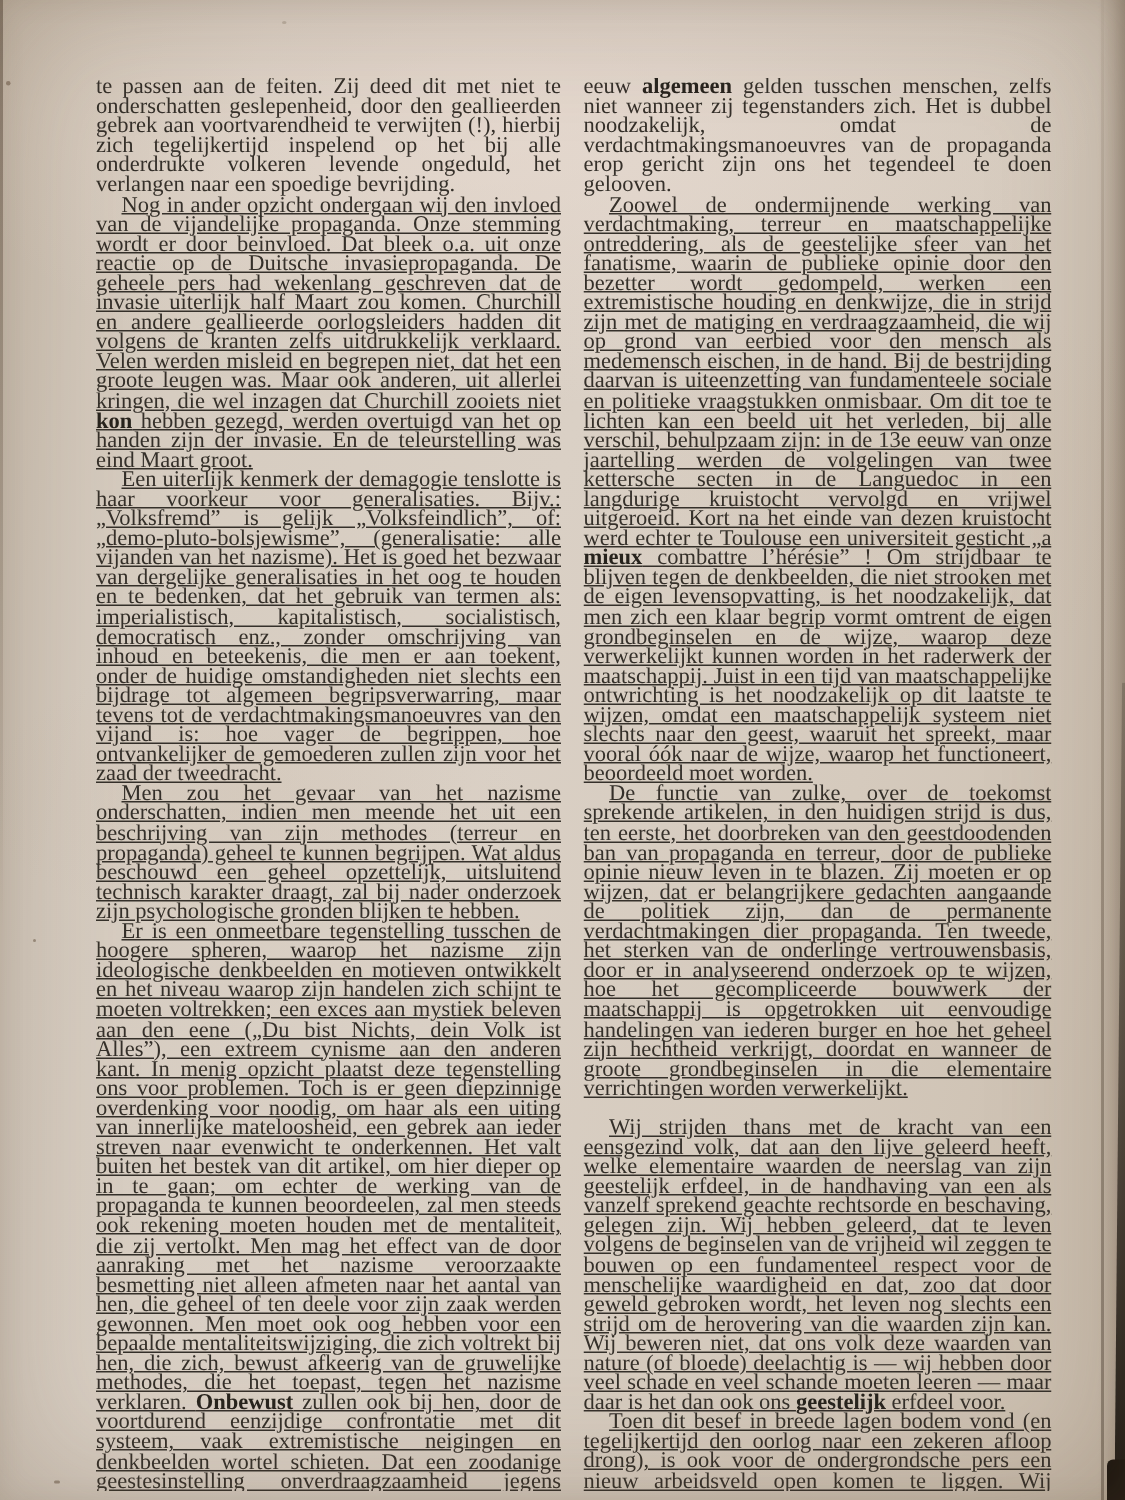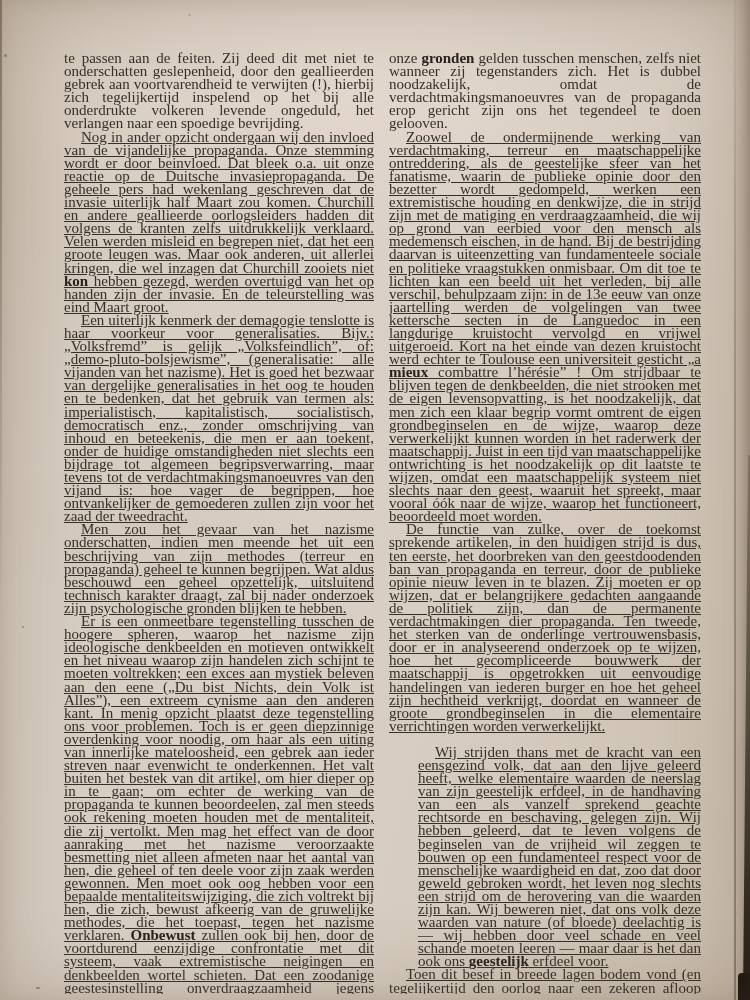--- a/index.html
+++ b/index.html
@@ -32,21 +32,21 @@
     line-height: 13.1px;
     color: #35302a;
     text-align: justify;
     hyphens: auto;
     -webkit-hyphens: auto;
   }
   .col-left  { left: 64px;  width: 310px; }
   .col-right { left: 389px; width: 312px; }
   .para { margin: 0; }
   .para.indent { text-indent: 17px; text-decoration: underline; }
-  .para.gap-before { margin-top: 13px; margin-left: 29px; }
+  .para.gap-before { margin-top: 13px; }
   .bold { font-weight: bold; color: #27231d; }
 
   
   .edge-shadow-right {
     position: absolute; right: 0; top: 0; width: 18px; height: 100%;
     background: linear-gradient(to right, rgba(100,80,60,0) 0%, rgba(100,80,60,0.16) 55%, rgba(78,60,44,0.30) 100%);
     pointer-events: none;
   }
   .fold-line {
     position: absolute; right: 14px; top: 0; width: 2px; height: 100%;
@@ -81,21 +81,21 @@
 
 <div class="page">
   <div class="col col-left" lang="nl">
       <p class="para"><span>te passen aan de feiten. Zij deed dit met niet te onderschatten geslepenheid, door den geallieerden gebrek aan voortvarendheid te verwijten (!), hierbij zich tegelijkertijd inspelend op het bij alle onderdrukte volkeren levende ongeduld, het verlangen naar een spoedige bevrijding.</span></p>
       <p class="para indent"><span>Nog in ander opzicht ondergaan wij den invloed van de vijandelijke propaganda. Onze stemming wordt er door beinvloed. Dat bleek o.a. uit onze reactie op de Duitsche invasiepropaganda. De geheele pers had wekenlang geschreven dat de invasie uiterlijk half Maart zou komen. Churchill en andere geallieerde oorlogsleiders hadden dit volgens de kranten zelfs uitdrukkelijk verklaard. Velen werden misleid en begrepen niet, dat het een groote leugen was. Maar ook anderen, uit allerlei kringen, die wel inzagen dat Churchill zooiets niet </span><span class="bold">kon</span><span> hebben gezegd, werden overtuigd van het op handen zijn der invasie. En de teleurstelling was eind Maart groot.</span></p>
       <p class="para indent"><span>Een uiterlijk kenmerk der demagogie tenslotte is haar voorkeur voor generalisaties. Bijv.: „Volksfremd” is gelijk „Volksfeindlich”, of: „demo-pluto-bolsjewisme”, (generalisatie: alle vijanden van het nazisme). Het is goed het bezwaar van dergelijke generalisaties in het oog te houden en te bedenken, dat het gebruik van termen als: imperialistisch, kapitalistisch, socialistisch, democratisch enz., zonder omschrijving van inhoud en beteekenis, die men er aan toekent, onder de huidige omstandigheden niet slechts een bijdrage tot algemeen begripsverwarring, maar tevens tot de verdachtmakingsmanoeuvres van den vijand is: hoe vager de begrippen, hoe ontvankelijker de gemoederen zullen zijn voor het zaad der tweedracht.</span></p>
       <p class="para indent"><span>Men zou het gevaar van het nazisme onderschatten, indien men meende het uit een beschrijving van zijn methodes (terreur en propaganda) geheel te kunnen begrijpen. Wat aldus beschouwd een geheel opzettelijk, uitsluitend technisch karakter draagt, zal bij nader onderzoek zijn psychologische gronden blijken te hebben.</span></p>
       <p class="para indent"><span>Er is een onmeetbare tegenstelling tusschen de hoogere spheren, waarop het nazisme zijn ideologische denkbeelden en motieven ontwikkelt en het niveau waarop zijn handelen zich schijnt te moeten voltrekken; een exces aan mystiek beleven aan den eene („Du bist Nichts, dein Volk ist Alles”), een extreem cynisme aan den anderen kant. In menig opzicht plaatst deze tegenstelling ons voor problemen. Toch is er geen diepzinnige overdenking voor noodig, om haar als een uiting van innerlijke mateloosheid, een gebrek aan ieder streven naar evenwicht te onderkennen. Het valt buiten het bestek van dit artikel, om hier dieper op in te gaan; om echter de werking van de propaganda te kunnen beoordeelen, zal men steeds ook rekening moeten houden met de mentaliteit, die zij vertolkt. Men mag het effect van de door aanraking met het nazisme veroorzaakte besmetting niet alleen afmeten naar het aantal van hen, die geheel of ten deele voor zijn zaak werden gewonnen. Men moet ook oog hebben voor een bepaalde mentaliteitswijziging, die zich voltrekt bij hen, die zich, bewust afkeerig van de gruwelijke methodes, die het toepast, tegen het nazisme verklaren. </span><span class="bold">Onbewust</span><span> zullen ook bij hen, door de voortdurend eenzijdige confrontatie met dit systeem, vaak extremistische neigingen en denkbeelden wortel schieten. Dat een zoodanige geestesinstelling onverdraagzaamheid jegens andersdenkenden met zich meebrengt, blijft verborgen, zoolang men zijn houding slechts heeft te bepalen tegenover een tegenstander, dien men juist op grond van diens onverdraagzaamheid bestrijdt. Het is noodzakelijk zich steeds weer bewust voor oogen te stellen, dat onze houding tegen het nazisme bepaald wordt door diens rücksichtlose onverdraagzaamheid, dat de verhoudingen, die het in het leven roept,</span></p>
     </div>
   <div class="col col-right" lang="nl">
-      <p class="para"><span>onze </span><span class="bold">gronden</span><span> gelden tusschen menschen, zelfs niet wanneer zij tegenstanders zich. Het is dubbel noodzakelijk, omdat de verdachtmakingsmanoeuvres van de propaganda erop gericht zijn ons het tegendeel te doen gelooven.</span></p>
+      <p class="para"><span>eeuw </span><span class="bold">algemeen</span><span> gelden tusschen menschen, zelfs niet wanneer zij tegenstanders zich. Het is dubbel noodzakelijk, omdat de verdachtmakingsmanoeuvres van de propaganda erop gericht zijn ons het tegendeel te doen gelooven.</span></p>
       <p class="para indent"><span>Zoowel de ondermijnende werking van verdachtmaking, terreur en maatschappelijke ontreddering, als de geestelijke sfeer van het fanatisme, waarin de publieke opinie door den bezetter wordt gedompeld, werken een extremistische houding en denkwijze, die in strijd zijn met de matiging en verdraagzaamheid, die wij op grond van eerbied voor den mensch als medemensch eischen, in de hand. Bij de bestrijding daarvan is uiteenzetting van fundamenteele sociale en politieke vraagstukken onmisbaar. Om dit toe te lichten kan een beeld uit het verleden, bij alle verschil, behulpzaam zijn: in de 13e eeuw van onze jaartelling werden de volgelingen van twee kettersche secten in de Languedoc in een langdurige kruistocht vervolgd en vrijwel uitgeroeid. Kort na het einde van dezen kruistocht werd echter te Toulouse een universiteit gesticht „a </span><span class="bold">mieux</span><span> combattre l’hérésie” ! Om strijdbaar te blijven tegen de denkbeelden, die niet strooken met de eigen levensopvatting, is het noodzakelijk, dat men zich een klaar begrip vormt omtrent de eigen grondbeginselen en de wijze, waarop deze verwerkelijkt kunnen worden in het raderwerk der maatschappij. Juist in een tijd van maatschappelijke ontwrichting is het noodzakelijk op dit laatste te wijzen, omdat een maatschappelijk systeem niet slechts naar den geest, waaruit het spreekt, maar vooral óók naar de wijze, waarop het functioneert, beoordeeld moet worden.</span></p>
       <p class="para indent"><span>De functie van zulke, over de toekomst sprekende artikelen, in den huidigen strijd is dus, ten eerste, het doorbreken van den geestdoodenden ban van propaganda en terreur, door de publieke opinie nieuw leven in te blazen. Zij moeten er op wijzen, dat er belangrijkere gedachten aangaande de politiek zijn, dan de permanente verdachtmakingen dier propaganda. Ten tweede, het sterken van de onderlinge vertrouwensbasis, door er in analyseerend onderzoek op te wijzen, hoe het gecompliceerde bouwwerk der maatschappij is opgetrokken uit eenvoudige handelingen van iederen burger en hoe het geheel zijn hechtheid verkrijgt, doordat en wanneer de groote grondbeginselen in die elementaire verrichtingen worden verwerkelijkt.</span></p>
       <p class="para indent gap-before"><span>Wij strijden thans met de kracht van een eensgezind volk, dat aan den lijve geleerd heeft, welke elementaire waarden de neerslag van zijn geestelijk erfdeel, in de handhaving van een als vanzelf sprekend geachte rechtsorde en beschaving, gelegen zijn. Wij hebben geleerd, dat te leven volgens de beginselen van de vrijheid wil zeggen te bouwen op een fundamenteel respect voor de menschelijke waardigheid en dat, zoo dat door geweld gebroken wordt, het leven nog slechts een strijd om de herovering van die waarden zijn kan. Wij beweren niet, dat ons volk deze waarden van nature (of bloede) deelachtig is — wij hebben door veel schade en veel schande moeten leeren — maar daar is het dan ook ons </span><span class="bold">geestelijk</span><span> erfdeel voor.</span></p>
       <p class="para indent"><span>Toen dit besef in breede lagen bodem vond (en tegelijkertijd den oorlog naar een zekeren afloop drong), is ook voor de ondergrondsche pers een nieuw arbeidsveld open komen te liggen. Wij hebben gemeend een oproep te mogen doen tot bezinning op de toekomst, opdat deze ons niet onvoorbereid zou vinden, maar evenzeer om de innerlijke kracht van het verzet te schragen. Het verzet worde gesterkt door helder begrip voor de beteekenis van eigen waarden en de consequenties die deze met zich meebrengen voor het leven van iederen dag. Zoowel in het staatkundig, als in het particuliere leven.</span></p>
     </div>
 
   <div class="edge-shadow-right"></div>
   <div class="fold-line"></div>
   <div class="black-sliver"></div>
   <div class="corner-mark"></div>

